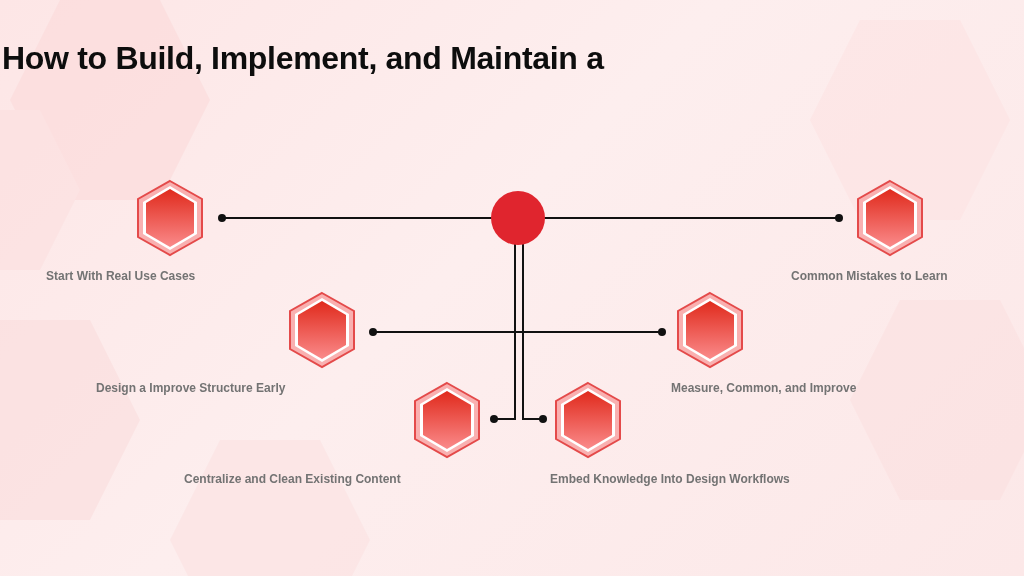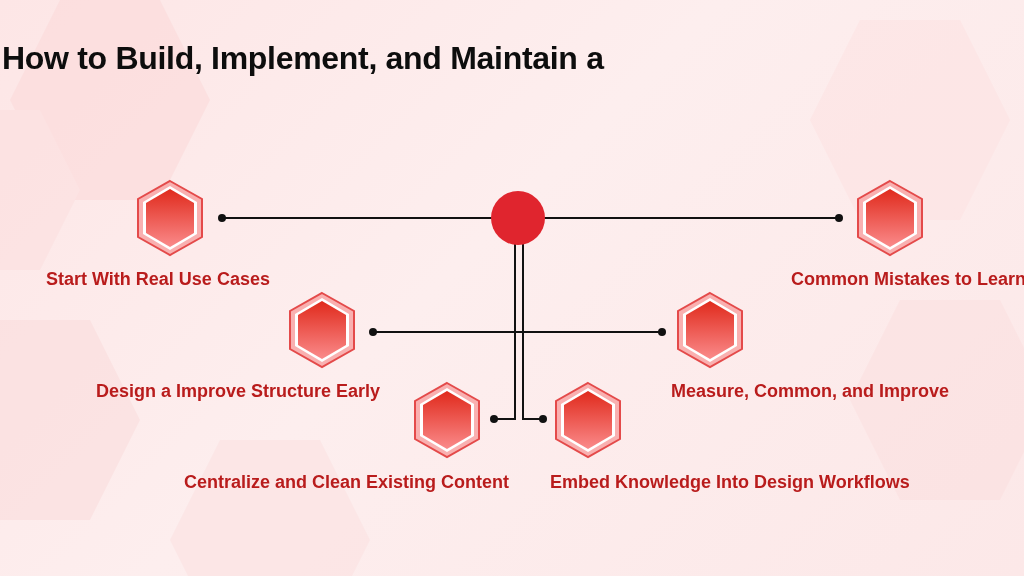--- a/index.html
+++ b/index.html
@@ -3,21 +3,21 @@
 <meta charset="utf-8">
 <style>
   html,body{margin:0;padding:0;}
   body{width:1024px;height:576px;overflow:hidden;position:relative;
     background:linear-gradient(135deg,#fde6e6 0%,#fdeeee 45%,#fce8e8 100%);
     font-family:"Liberation Sans","DejaVu Sans",sans-serif;color:#111;}
   .bgshape{position:absolute;opacity:.35;}
   .title{position:absolute;left:2px;width:1024px;top:36px;text-align:left;
     font-size:32px;font-weight:bold;line-height:45px;letter-spacing:-0.3px;color:#0d0d0d;}
   svg.diagram{position:absolute;left:0;top:0;}
-  .label{position:absolute;font-size:18px;font-weight:bold;white-space:nowrap;color:#b91c1c;}
+  .label{position:absolute;font-size:12px;font-weight:bold;white-space:nowrap;color:#737373;}
   .hex{position:absolute;width:70px;height:78px;}
 </style>
 </head>
 <body>
 
 <svg class="bgshape" width="1024" height="576" style="left:0;top:0;opacity:.45">
   <polygon points="60,0 160,0 210,100 160,200 60,200 10,100" fill="#fbd6d6"></polygon>
   <polygon points="-40,110 40,110 80,190 40,270 -40,270" fill="#fbdcdc"></polygon>
   <polygon points="0,320 90,320 140,420 90,520 0,520" fill="#fad9d9"></polygon>
   <polygon points="900,300 1000,300 1050,400 1000,500 900,500 850,400" fill="#fbdddd"></polygon>

